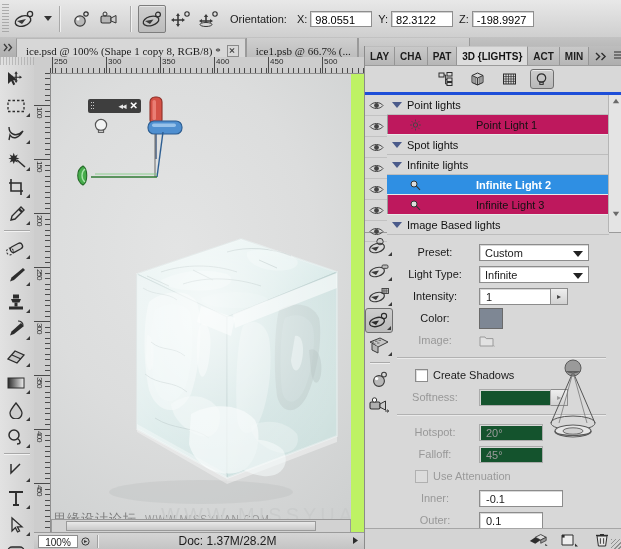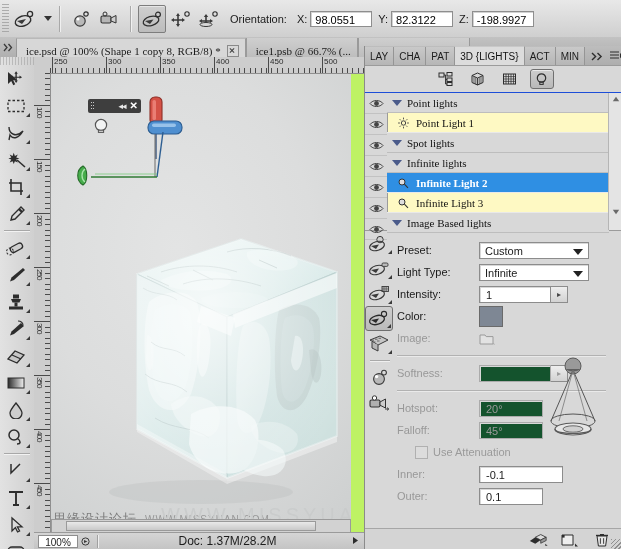--- a/index.html
+++ b/index.html
@@ -118,55 +118,55 @@
   .hscroll .thumb{position:absolute;left:14px;top:1px;width:250px;height:10px;background:linear-gradient(#e9e9e9,#c9c9c9);border:1px solid #9a9a9a;box-sizing:border-box;}
 
   
   .dock{position:absolute;left:364px;top:46px;width:257px;height:503px;background:#d4d4d4;border-left:1px solid #8b8b8b;}
   .panel-tabs{
     position:absolute;left:0;top:0;width:257px;height:19px;
     background:linear-gradient(#bdbdbd,#aeaeae);display:flex;align-items:flex-end;
   }
   .ptab{
     height:18px;padding:0 5px;display:flex;align-items:center;font-size:10px;color:#1c1c1c;
-    border-right:1px solid #959595;background:linear-gradient(#c9c9c9,#b6b6b6);box-sizing:border-box;white-space:nowrap;
+    border-right:1px solid #959595;background:linear-gradient(#c9c9c9,#b6b6b6);box-sizing:border-box;white-space:nowrap;font-weight:bold;
   }
   .ptab.active{background:#dcdcdc;color:#111;border-top:1px solid #c8c8c8;height:19px;}
   .ptab-sp{flex:1;}
   .dblarrow{padding:0 6px;font-size:9px;color:#333;display:flex;align-items:center;height:18px;}
   .pmenu{width:16px;height:18px;display:flex;align-items:center;justify-content:center;}
 
   .panelbody{position:absolute;left:0;top:19px;width:257px;height:484px;background:#d8d8d8;border-top:1px solid #9b9b9b;}
 
   .filterbar{height:26px;display:flex;align-items:center;justify-content:center;gap:8px;background:#d8d8d8;}
   .fbtn{width:22px;height:18px;display:flex;align-items:center;justify-content:center;border:1px solid transparent;border-radius:3px;}
   .fbtn.sel{border-color:#6f6f6f;background:linear-gradient(#cdcdcd,#b9b9b9);box-shadow:inset 0 1px 0 #eaeaea;}
 
-  .lightlist{position:relative;height:137px;background:#fef9c3;border-top:1px solid #1d4ed8;border-bottom:1px solid #9b9b9b;font-family:Liberation Serif, serif;}
+  .lightlist{position:relative;height:137px;background:#be185d;border-top:3px solid #1d4ed8;border-bottom:1px solid #9b9b9b;}
   .eyecol{position:absolute;left:0;top:0;width:22px;height:100%;background:#d8d8d8;border-right:1px solid #9b9b9b;}
   .rows{position:absolute;left:22px;top:0;right:13px;bottom:0;}
   .lrow{height:20px;display:flex;align-items:center;border-bottom:1px solid #e9e9e9;padding-left:5px;box-sizing:border-box;font-size:11px;color:#111;}
   .lrow.group{background:#d8d8d8;border-bottom:1px solid #bdbdbd;}
   .lrow.selected{background:#2f8fe3;color:#fff;font-weight:bold;}
   .disc{width:0;height:0;border-left:5px solid transparent;border-right:5px solid transparent;border-top:6px solid #4a5a8a;margin-right:5px;flex:none;}
-  .lrow.child{padding-left:10px;}
+  .lrow.child{padding-left:22px;gap:48px;}
   .eyerow{height:20px;display:flex;align-items:center;justify-content:center;border-bottom:1px solid #c2c2c2;}
   .listscroll{position:absolute;right:0;top:0;width:13px;height:100%;background:#e4e4e4;border-left:1px solid #b5b5b5;}
   .listscroll .up,.listscroll .dn{height:12px;display:flex;align-items:center;justify-content:center;font-size:8px;color:#555;}
 
   .props{position:relative;padding:8px 0 0 0;}
   .leftrail{position:absolute;left:0;top:0;width:30px;height:245px;}
   .rbtn{width:28px;height:25px;display:flex;align-items:center;justify-content:center;position:relative;}
   .rbtn.sel{border:1px solid #6f6f6f;border-radius:3px;background:linear-gradient(#cecece,#bababa);box-sizing:border-box;}
   .rbtn .tri{position:absolute;right:1px;bottom:2px;width:0;height:0;border-left:4px solid transparent;border-top:4px solid transparent;border-bottom:4px solid #3a3a3a;}
   .rdiv{height:1px;margin:4px 5px;background:#a9a9a9;box-shadow:0 1px 0 #efefef;}
 
   .pform{margin-left:32px;padding-right:8px;}
   .prow{display:flex;align-items:center;height:22px;}
-  .plabel{width:82px;text-align:left;padding-right:6px;font-size:11px;color:#1a1a1a;box-sizing:border-box;}
+  .plabel{width:82px;text-align:center;padding-right:6px;font-size:11px;color:#1a1a1a;box-sizing:border-box;}
   .plabel.dim{color:#989898;}
   .sel-ctl{
     position:relative;width:110px;height:17px;background:#fff;border:1px solid #8c8c8c;
     box-shadow:inset 1px 1px 0 #d8d8d8;font-size:11px;line-height:17px;padding-left:5px;box-sizing:border-box;
   }
   .sel-ctl .dd{position:absolute;right:5px;top:6px;width:0;height:0;border-left:5px solid transparent;border-right:5px solid transparent;border-top:6px solid #222;}
   .num-ctl{width:72px;height:17px;background:#fff;border:1px solid #8c8c8c;box-shadow:inset 1px 1px 0 #d8d8d8;font-size:11px;line-height:17px;padding-left:6px;box-sizing:border-box;}
   .num-ctl.dim{background:#14532d;border-color:#ababab;color:#9a9a9a;}
   .spin{width:17px;height:17px;background:linear-gradient(#eee,#d2d2d2);border:1px solid #8c8c8c;border-left:none;box-sizing:border-box;display:flex;align-items:center;justify-content:center;font-size:8px;color:#444;}
   .swatch{width:22px;height:19px;background:#7e8794;border:1px solid #6a6a6a;}
@@ -864,20 +864,24 @@
             <div class="folder">
               <svg width="17" height="14" viewBox="0 0 17 14">
                 <path d="M1 3 H6 L7.2 4.6 H14 V12 H1 Z" fill="#e2e2e2" stroke="#9a9a9a" stroke-width="1"></path>
                 <path d="M14.5 11 L16 12.4 L14.5 12.4 Z" fill="#9a9a9a"></path>
               </svg>
             </div>
           </div>
 
           <div class="hsep"></div>
 
+          <div class="prow" style="padding-left:18px;">
+            <span class="chk"></span>
+            <span>Create Shadows</span>
+          </div>
 
           <div class="prow">
             <div class="plabel dim">Softness:</div>
             <div class="num-ctl dim"></div>
             <div class="spin" style="color:#9a9a9a;">▸</div>
           </div>
 
           <div class="hsep"></div>
 
           <div class="prow">

